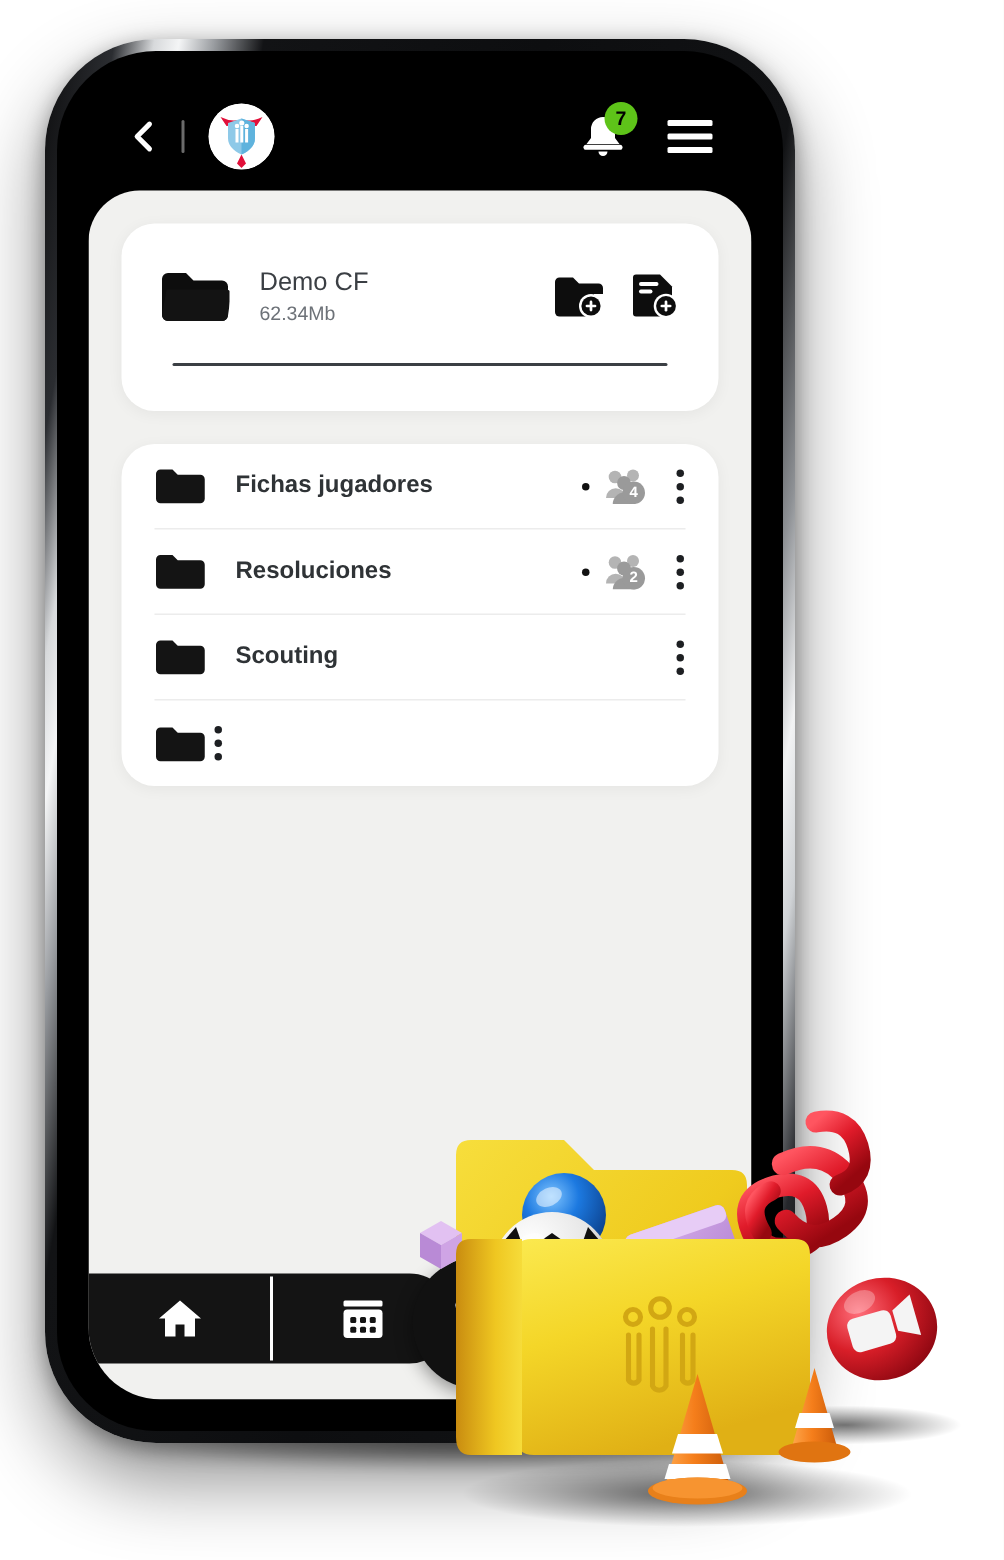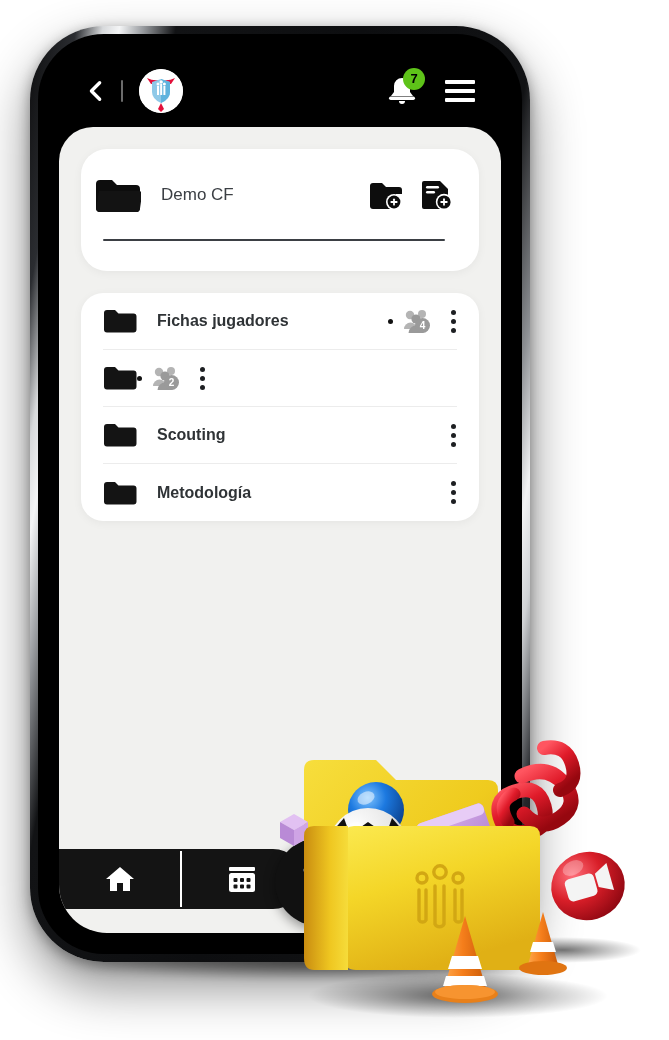--- a/index.html
+++ b/index.html
@@ -85,21 +85,21 @@
   .page-title{
     margin:32px 0 0 28px; font-size:25px; font-weight:bold;
     color:#33363a; letter-spacing:-.2px;
   }
 
   .card{
     margin:22px 22px 0 22px; background:#fff; border-radius:22px;
     box-shadow:0 2px 10px rgba(0,0,0,.05);
   }
   
-  .root-card{ padding:28px 26px 30px 14px;border-radius:26px; }
+  .root-card{ padding:28px 26px 30px 26px; }
   .root-row{ display:flex; align-items:center; }
   .root-texts{ flex:1 1 auto; margin-left:20px; }
   .root-name{ font-size:17px; color:#3b3f44; line-height:1.25; }
   .root-size{ font-size:13px; color:#6d7278; margin-top:3px; }
   .root-actions{ display:flex; align-items:center; gap:18px; }
   .root-rule{ height:2px; background:#3b3f44; border-radius:1px; margin:26px 8px 0 8px; }
 
   
   .list-card{ padding:0 22px; }
   .folder-row{
@@ -202,20 +202,21 @@
 
 
           <div class="card root-card">
             <div class="root-row">
               <svg width="46" height="36" viewBox="0 0 46 36">
                 <path d="M1 7 a4 4 0 0 1 4 -4 h12 l5 5 h19 a4 4 0 0 1 4 4 v19 a4 4 0 0 1 -4 4 H5 a4 4 0 0 1 -4 -4 z" fill="#0d0d0d"></path>
                 <path d="M4 14 h40 a3 3 0 0 1 3 3.4 l-2 14 a4 4 0 0 1 -4 3.6 H5 a4 4 0 0 1 -4 -4 z" fill="#131313"></path>
               </svg>
               <div class="root-texts">
                 <div class="root-name">Demo CF</div>
+                <div class="root-size">62.34Mb</div>
               </div>
               <div class="root-actions">
                 <svg width="34" height="30" viewBox="0 0 34 30">
                   <path d="M1 6 a3 3 0 0 1 3 -3 h9 l4 4 h13 a3 3 0 0 1 3 3 v4 H1 z" fill="#0d0d0d"></path>
                   <path d="M1 12 h26 v14 a3 3 0 0 1 -3 3 H4 a3 3 0 0 1 -3 -3 z" fill="#0d0d0d"></path>
                   <circle cx="25" cy="22" r="8" fill="#fff"></circle>
                   <circle cx="25" cy="22" r="6.4" fill="#0d0d0d"></circle>
                   <rect x="24.1" y="18.4" width="1.8" height="7.2" fill="#fff" rx=".9"></rect>
                   <rect x="21.4" y="21.1" width="7.2" height="1.8" fill="#fff" rx=".9"></rect>
                 </svg>
@@ -259,20 +260,21 @@
                   <i></i>
                   <i></i>
                 </div>
             </div>
 
 
             <div class="folder-row">
               <svg width="34" height="26" viewBox="0 0 34 26">
                 <path d="M1 5 a3 3 0 0 1 3 -3 h8 l3.5 3.5 h15 a3 3 0 0 1 3 3 v13 a3 3 0 0 1 -3 3 H4 a3 3 0 0 1 -3 -3 z" fill="#141414"></path>
               </svg>
+              <div class="folder-name">Resoluciones</div>
               <div class="share-group">
                 <div class="share-dot"></div>
                 <div class="group-icon">
                   <svg viewBox="0 0 29 24" width="29" height="24">
                     <circle cx="8" cy="6" r="4.2" fill="#b4b4b4"></circle>
                     <circle cx="20" cy="5" r="4" fill="#b4b4b4"></circle>
                     <path d="M2 20 a6.5 6.5 0 0 1 13 0 z" fill="#b4b4b4"></path>
                     <path d="M14 19 a6.4 6.4 0 0 1 12.8 0 z" fill="#b4b4b4"></path>
                     <circle cx="14" cy="10" r="4.6" fill="#9a9a9a"></circle>
                     <path d="M6.5 24 a7.6 7.6 0 0 1 15.2 0 z" fill="#9a9a9a"></path>
@@ -296,21 +298,20 @@
                   <i></i>
                   <i></i>
                   <i></i>
                 </div>
             </div>
 
             <div class="folder-row">
               <svg width="34" height="26" viewBox="0 0 34 26">
                 <path d="M1 5 a3 3 0 0 1 3 -3 h8 l3.5 3.5 h15 a3 3 0 0 1 3 3 v13 a3 3 0 0 1 -3 3 H4 a3 3 0 0 1 -3 -3 z" fill="#141414"></path>
               </svg>
-              <div class="folder-name">Metodología</div>
               <div class="kebab">
                   <i></i>
                   <i></i>
                   <i></i>
                 </div>
             </div>
 
           </div>
 
           <div class="bottom-nav">

